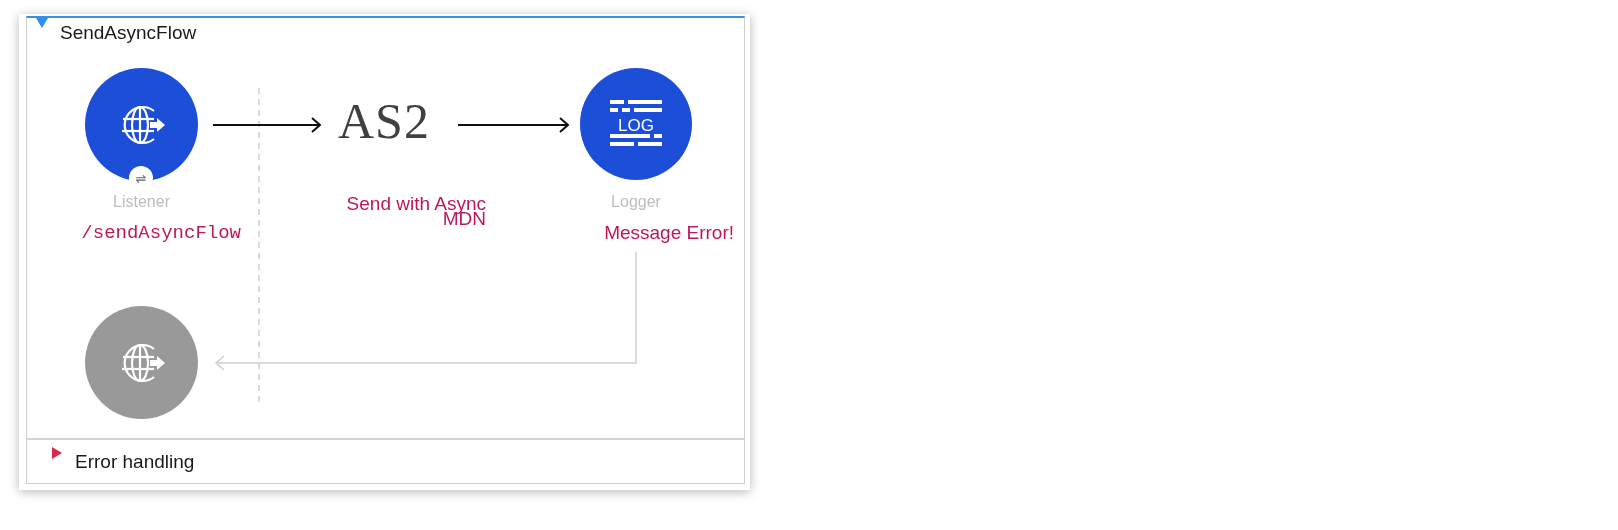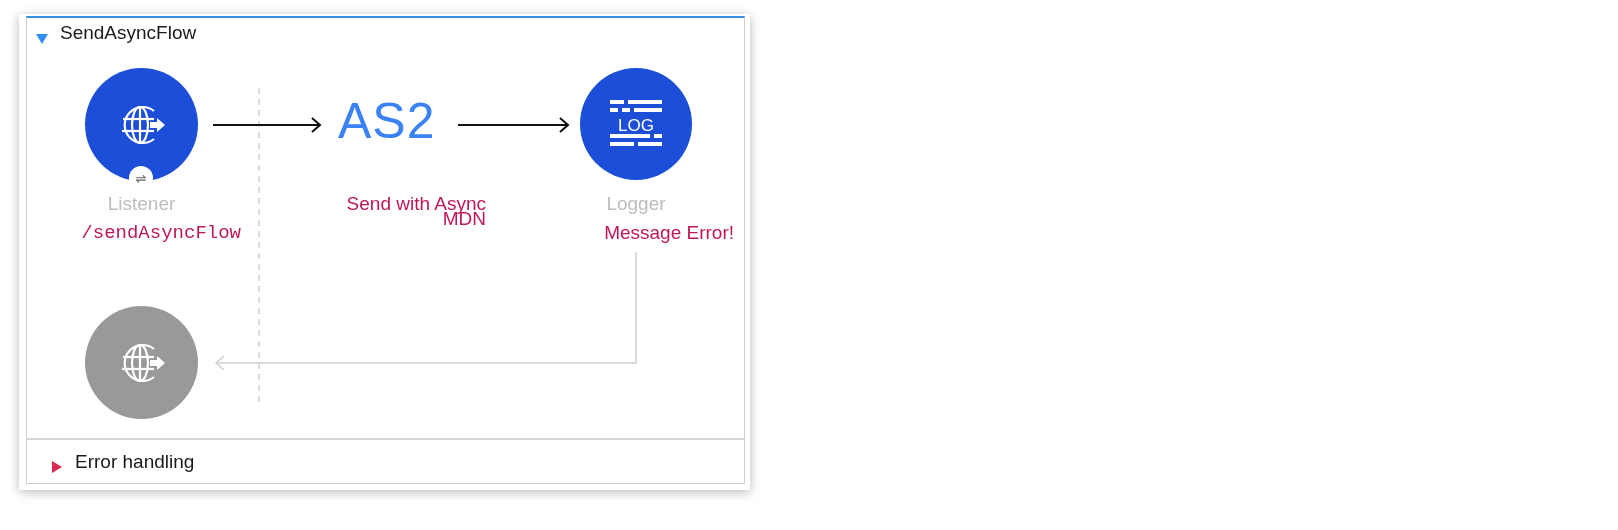--- a/index.html
+++ b/index.html
@@ -2,32 +2,32 @@
 <html><head>
 <meta charset="utf-8">
 <style>
   html, body { margin:0; padding:0; background:#ffffff; }
   body { width:1618px; height:530px; position:relative; overflow:hidden;
          font-family:"Liberation Sans", sans-serif; }
   .panel-shadow { position:absolute; left:19px; top:14px; width:731px; height:476px;
          background:#ffffff; box-shadow:0 2px 10px rgba(0,0,0,0.28); }
   .panel { position:absolute; left:26px; top:16px; width:719px; height:468px;
          border:1px solid #cfcfcf; border-top:2px solid #3a8ee6; box-sizing:border-box; background:#fff; }
-  .flow-header { position:absolute; left:36px; top:22px; height:22px; display:flex; align-items:flex-end; cursor:pointer; }
+  .flow-header { position:absolute; left:36px; top:22px; height:22px; display:flex; align-items:flex-start; cursor:pointer; }
   .tri-down { width:0; height:0; border-left:6px solid transparent; border-right:6px solid transparent;
          border-top:10px solid #2f8ff0; margin-right:12px; margin-top:-4px; }
   .tri-right { width:0; height:0; border-top:6px solid transparent; border-bottom:6px solid transparent;
          border-left:10px solid #d62a4e; margin-right:13px; margin-top:-4px; }
   .header-text { font-size:19px; color:#1a1a1a; }
   .node { position:absolute; border-radius:50%; display:flex; align-items:center; justify-content:center; cursor:pointer; }
   .node.blue { background:#1d4ed8; }
   .node.grey { background:#999999; }
-  .label-type { position:absolute; font-size:19px; color:#bdbdbd; text-align:center; white-space:nowrap; }
+  .label-type { position:absolute; font-size:16px; color:#bdbdbd; text-align:center; white-space:nowrap; }
   .label-desc { position:absolute; font-size:19px; color:#be185d; text-align:right; white-space:nowrap; }
-  .as2 { position:absolute; left:338px; top:92px; font-size:50px; color:#3b82f6; letter-spacing:1px; cursor:pointer; }
+  .as2 { position:absolute; left:338px; top:92px; font-size:50px; color:#404040; letter-spacing:1px; cursor:pointer;font-family:Liberation Serif, serif; }
   .sep { position:absolute; left:26px; top:438px; width:719px; height:0; border-top:2px solid #d4d4d4; }
   .badge { position:absolute; left:129px; top:166px; width:24px; height:24px; border-radius:50%; background:#fff;
          display:flex; align-items:center; justify-content:center; font-size:13px; color:#666; }
   svg.lines { position:absolute; left:0; top:0; }
 </style>
 </head>
 <body>
 
 <div class="panel-shadow"></div>
 <div class="panel"></div>

